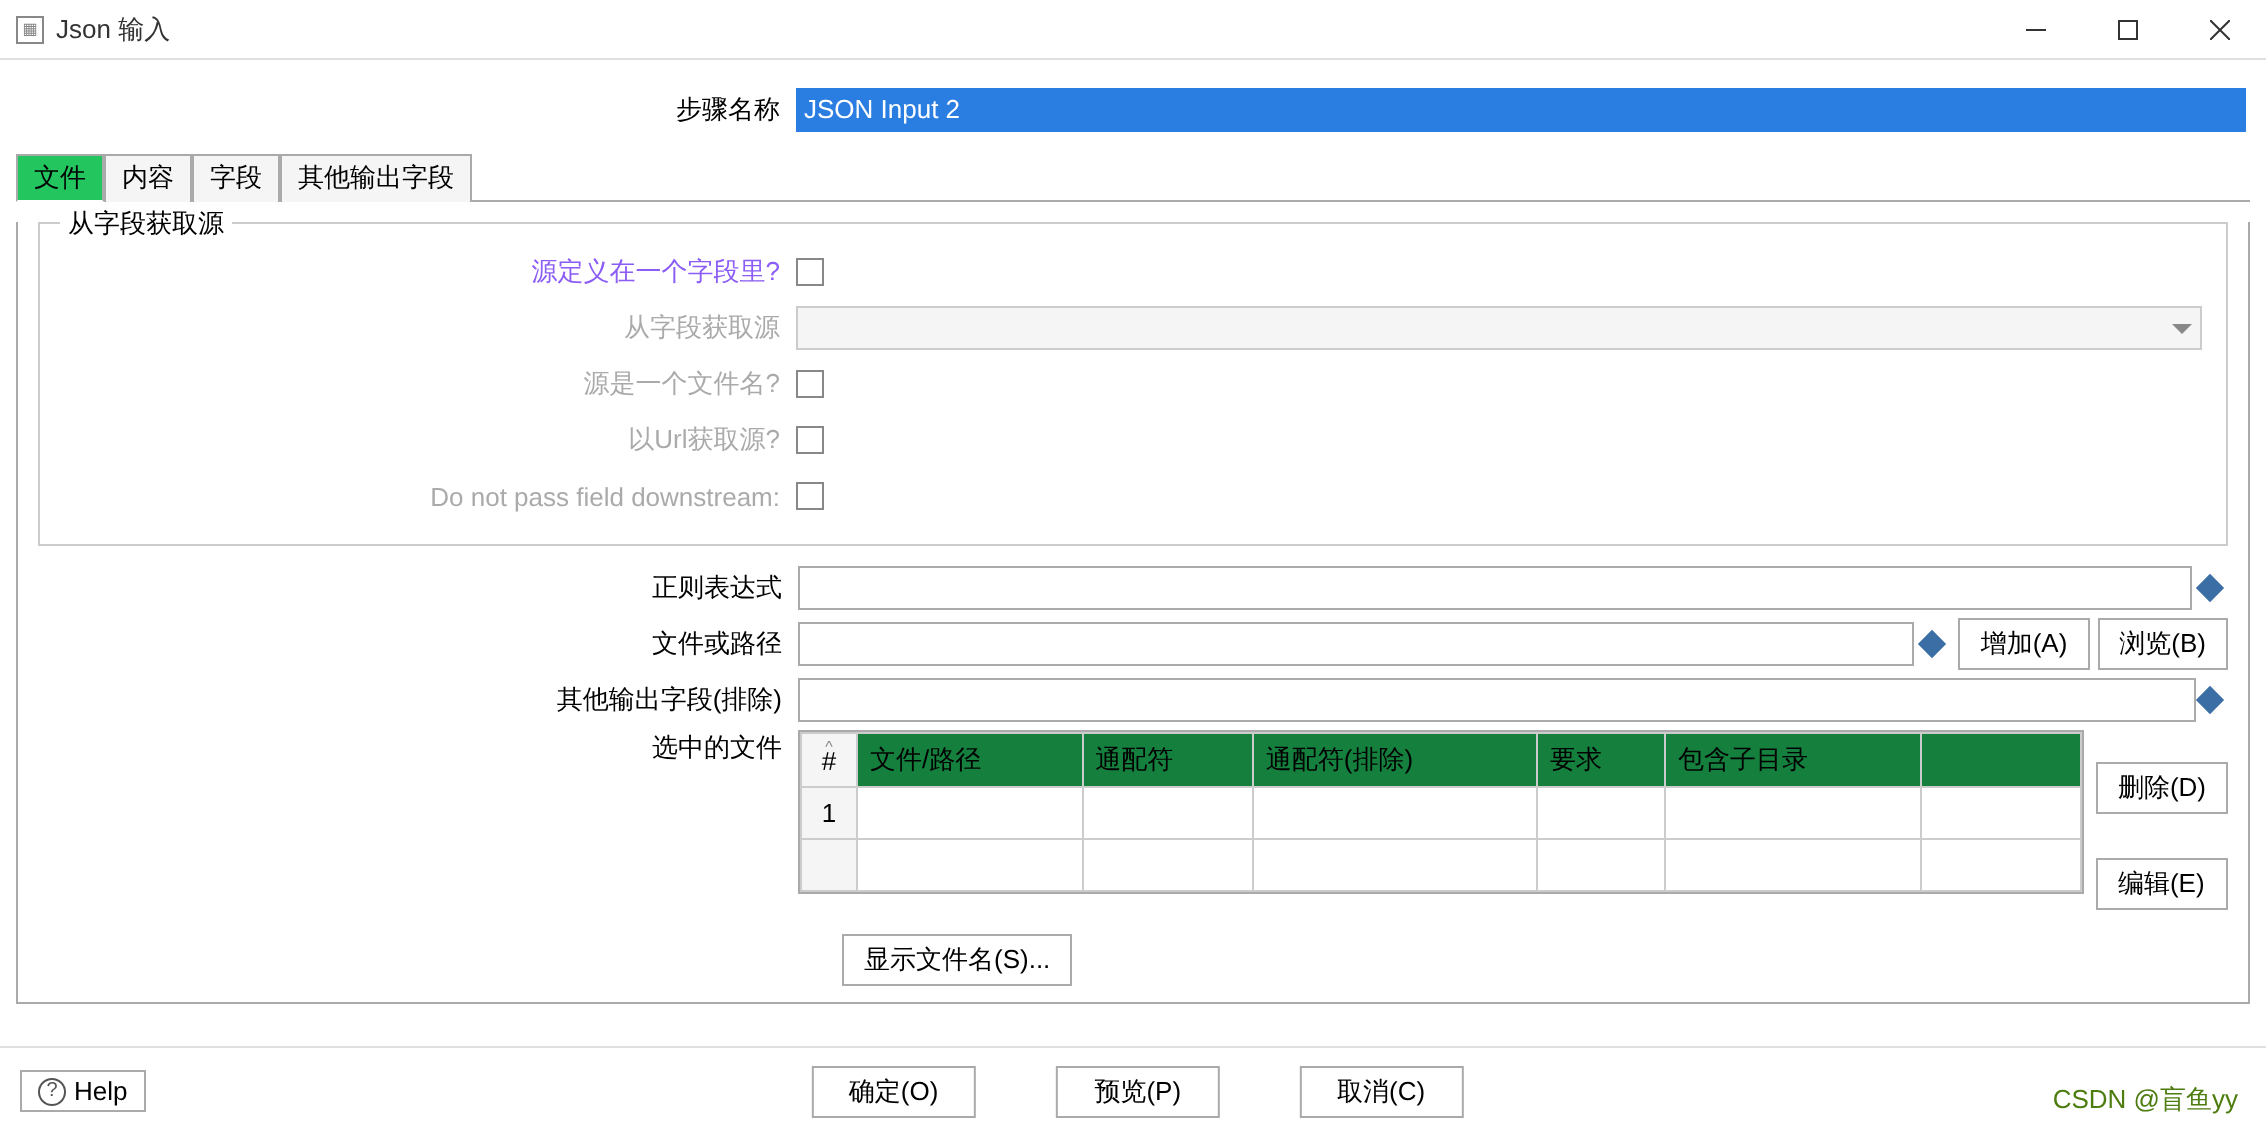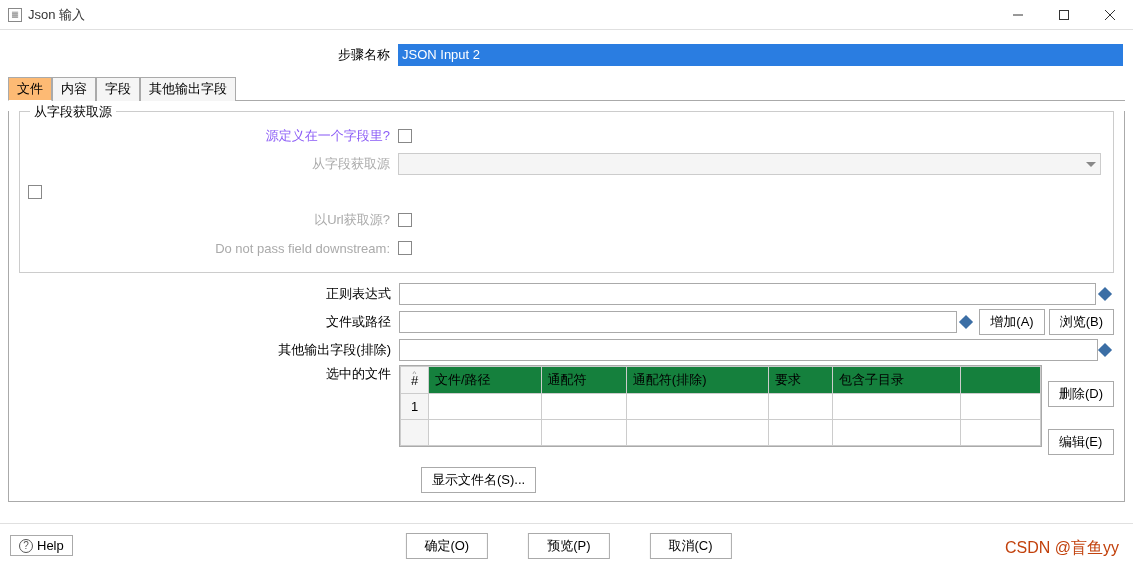--- a/index.html
+++ b/index.html
@@ -9,21 +9,21 @@
 .titlebar-text { font-size: 13px; color: #333; }
 .win-controls { margin-left: auto; display: flex; }
 .win-btn { width: 46px; height: 30px; display: flex; align-items: center; justify-content: center; color: #333; }
 .win-btn svg { width: 10px; height: 10px; stroke: #333; stroke-width: 1; fill: none; }
 .step-row { display: flex; align-items: center; padding: 14px 10px 6px 10px; }
 .step-label { width: 388px; text-align: right; padding-right: 8px; font-size: 13px; }
 .step-input { flex: 1; height: 22px; border: none; border-bottom: 2px solid #2a7de1; background: #2a7de1; color: #fff; padding: 0 4px; font-size: 13px; }
 .step-input::selection { background: #2a7de1; color: #fff; }
 .tabs { display: flex; border-bottom: 1px solid #aaa; margin: 4px 8px 0 8px; }
 .tab { padding: 2px 8px; border: 1px solid #aaa; border-bottom: none; margin-right: 0px; background: #fff; position: relative; top: 1px; }
-.tab.active { border-bottom: 1px solid #fff; background: #fdba74; }
+.tab.active { border-bottom: 1px solid #fff; background: #22c55e; }
 .tab:not(.active) { background: #f5f5f5; }
 .tab-content { margin: 0 8px; border: 1px solid #aaa; border-top: none; padding: 0 0 8px 0; }
 .fieldset { border: 1px solid #ccc; margin: 10px; padding: 8px 8px 8px 8px; position: relative; }
 .fieldset-legend { position: absolute; top: -9px; left: 10px; background: #fff; padding: 0 4px; font-size: 13px; }
 .form-row { display: flex; align-items: center; margin: 4px 0; min-height: 24px; }
 .form-label { width: 370px; text-align: right; padding-right: 8px; color: #8b5cf6; }
 .form-label.disabled { color: #aaa; }
 .chk { width: 14px; height: 14px; border: 1px solid #888; background: #fff; }
 .select-wrap { flex: 1; height: 22px; border: 1px solid #ccc; background: #f5f5f5; display: flex; align-items: center; justify-content: flex-end; padding-right: 4px; margin-right: 4px; }
 .select-arrow { width: 0; height: 0; border-left: 5px solid transparent; border-right: 5px solid transparent; border-top: 5px solid #888; }
@@ -42,21 +42,21 @@
 .tbl th.rownum-h { background: #f5f5f5; width: 28px; text-align: center; }
 .sort-ind { position: absolute; top: 2px; left: 50%; transform: translateX(-50%); font-size: 8px; color: #888; }
 .side-btns { display: flex; flex-direction: column; margin-left: 6px; }
 .side-btns .btn { margin: 16px 0 6px 0; }
 .show-row { display: flex; padding-left: 398px; margin-top: 6px; }
 .footer { position: absolute; bottom: 0; left: 0; right: 0; height: 44px; display: flex; align-items: center; padding: 0 10px; border-top: 1px solid #e0e0e0; }
 .help-btn { display: flex; align-items: center; border: 1px solid #aaa; padding: 2px 8px; }
 .help-icon { width: 14px; height: 14px; border: 1.5px solid #555; border-radius: 50%; display: inline-flex; align-items: center; justify-content: center; font-size: 10px; margin-right: 4px; color: #555; }
 .footer-center { position: absolute; left: 50%; transform: translateX(-50%); display: flex; gap: 36px; }
 .footer-center .btn { padding: 4px 18px; }
-.watermark { position: absolute; bottom: 8px; right: 14px; color: #c2410c; font-size: 16px; }
+.watermark { position: absolute; bottom: 8px; right: 14px; color: #4d7c0f; font-size: 13px; }
 </style>
 </head>
 <body>
 
 <div class="titlebar">
   <span class="titlebar-icon">▦</span>
   <span class="titlebar-text">Json 输入</span>
   <div class="win-controls">
     <div class="win-btn">
         <svg viewBox="0 0 10 10">
@@ -98,20 +98,21 @@
       <div class="form-label">源定义在一个字段里?</div>
       <div class="chk"></div>
     </div>
     <div class="form-row">
       <div class="form-label disabled">从字段获取源</div>
       <div class="select-wrap">
           <div class="select-arrow"></div>
         </div>
     </div>
     <div class="form-row">
+      <div class="form-label disabled">源是一个文件名?</div>
       <div class="chk"></div>
     </div>
     <div class="form-row">
       <div class="form-label disabled">以Url获取源?</div>
       <div class="chk"></div>
     </div>
     <div class="form-row">
       <div class="form-label disabled">Do not pass field downstream:</div>
       <div class="chk"></div>
     </div>

